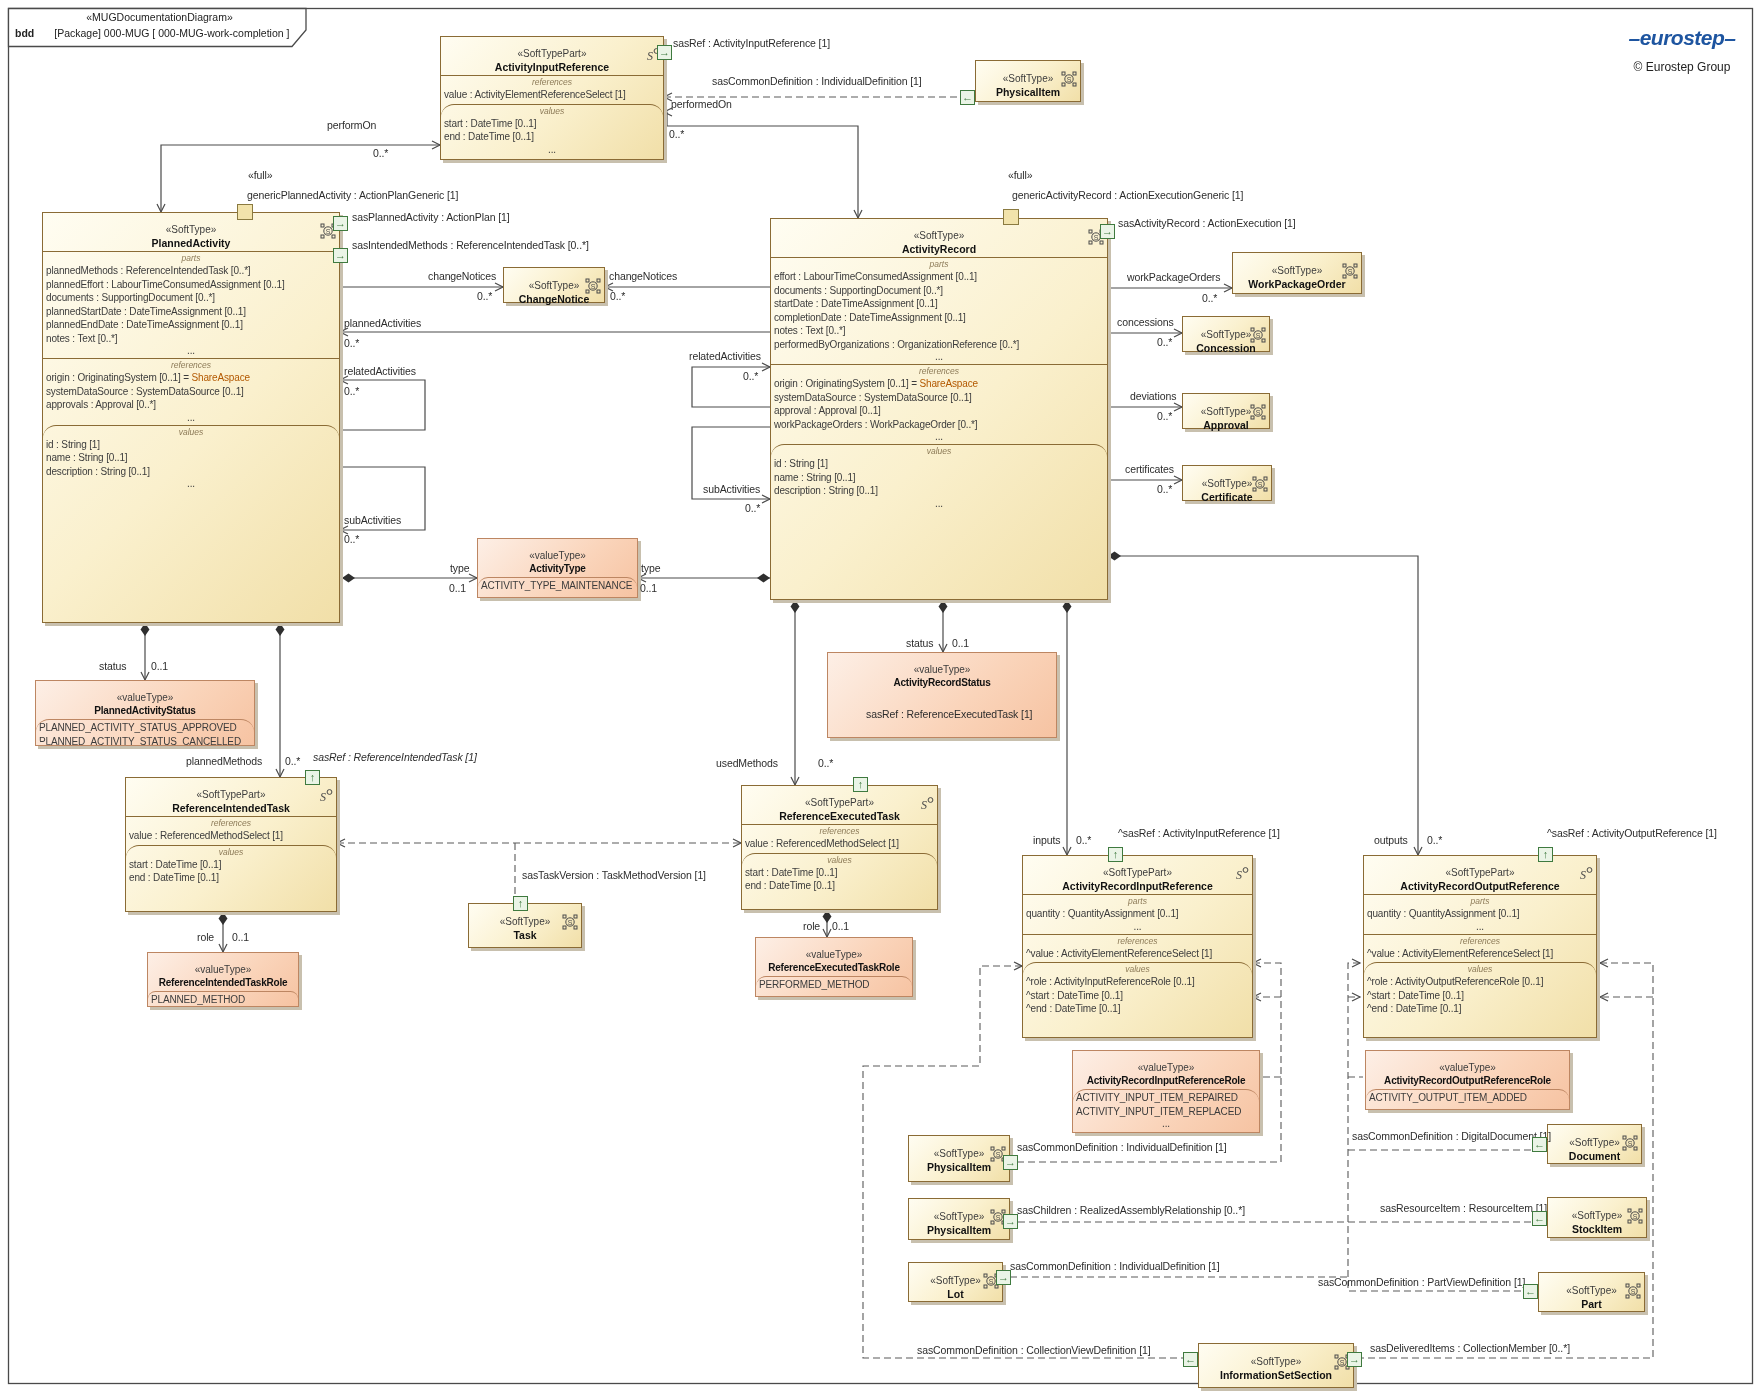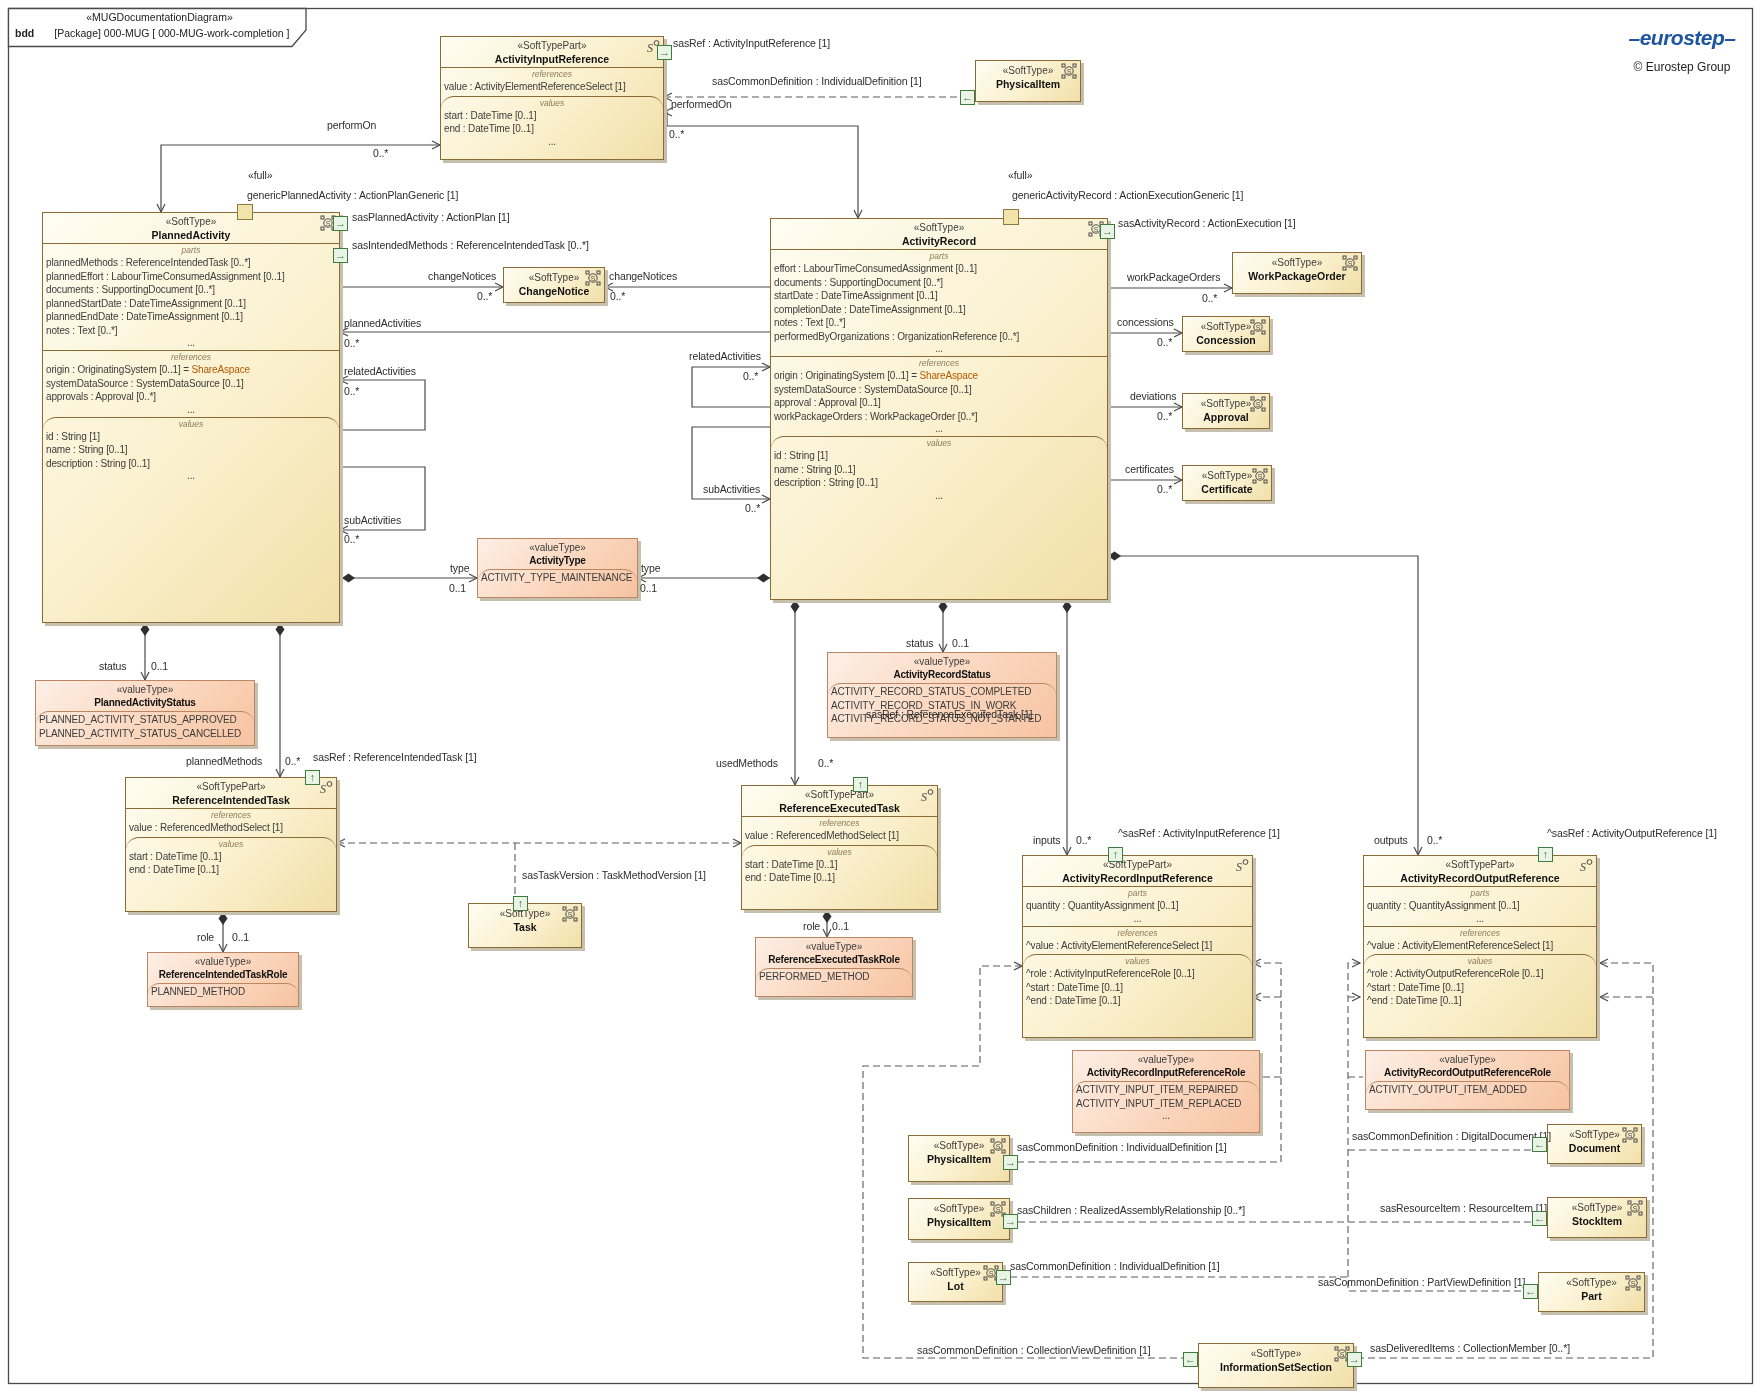--- a/index.html
+++ b/index.html
@@ -3,21 +3,21 @@
 <meta charset="utf-8">
 <style>
   html,body{margin:0;padding:0;background:#fff;}
   #stage{position:relative;width:1761px;height:1392px;background:#fff;overflow:hidden;
          font-family:"Liberation Sans",sans-serif;}
   #wires{position:absolute;left:0;top:0;}
   .uml-box{position:absolute;display:flex;flex-direction:column;box-sizing:border-box;
            border:1.2px solid #8a6b35;background:linear-gradient(135deg,#fffdf2 0%,#faf0cd 55%,#f1dfa8 100%);
            box-shadow:3px 3px 0 #c8c0ae;font-size:10px;color:#3c3c3c;}
   .kind-value{border-color:#bd8662;background:linear-gradient(135deg,#fdefe6 0%,#fad4ba 60%,#f6c3a2 100%);}
-  .hdr{padding:2px 2px 1px;text-align:center;position:relative;}
+  .hdr{padding:2px 2px 1px;text-align:center;position:relative;margin-top:8px;}
   .st{font-size:10px;display:block;line-height:13px;}
   .nm{font-weight:bold;font-size:10.5px;color:#111;line-height:14px;white-space:nowrap;}
   .kind-value .nm{font-size:10px;letter-spacing:-0.2px;}
   .comp{border-top:1px solid #8a6b35;padding:1px 3px 2px;overflow:hidden;}
   .kind-value .comp{border-top-color:#bd8662;}
   .comp.grow{flex:1;border-radius:13px;}
   .clabel{font-style:italic;font-size:8.5px;color:#8d7b58;text-align:center;line-height:11px;}
   .row{white-space:nowrap;line-height:13.5px;letter-spacing:-0.15px;}
   .row .hl{color:#b35900;}
   .dots{text-align:center;line-height:11px;}
@@ -331,25 +331,20 @@
       <div class="comp grow">
         <div class="row">PLANNED_ACTIVITY_STATUS_APPROVED</div>
         <div class="row">PLANNED_ACTIVITY_STATUS_CANCELLED</div>
       </div>
     </div>
     <div class="uml-box kind-value" style="left: 827px; top: 652px; width: 230px; height: 86px;">
       <div class="hdr">
         <span class="st">«valueType»</span>
         <div class="nm">ActivityRecordStatus</div>
       </div>
-      <div class="comp grow">
-        <div class="row">ACTIVITY_RECORD_STATUS_COMPLETED</div>
-        <div class="row">ACTIVITY_RECORD_STATUS_IN_WORK</div>
-        <div class="row">ACTIVITY_RECORD_STATUS_NOT_STARTED</div>
-      </div>
     </div>
     <div class="uml-box kind-part" style="left: 125px; top: 777px; width: 212px; height: 135px;">
       <div class="hdr">
         <span class="st">«SoftTypePart»</span>
         <div class="nm">ReferenceIntendedTask</div>
         <span class="icon"><svg width="16" height="16" viewBox="0 0 16 16">
             <text x="3" y="13" font-size="12" font-style="italic" fill="#4a4a4a" font-family="&quot;Liberation Serif&quot;,serif">S</text>
             <circle cx="12.5" cy="4" r="2.4" fill="none" stroke="#4a4a4a" stroke-width="1"></circle>
           </svg></span>
       </div>
@@ -640,21 +635,21 @@
     <div class="flabel" style="left: 450px; top: 563px;">type</div>
     <div class="flabel" style="left: 449px; top: 583px;">0..1</div>
     <div class="flabel" style="left: 641px; top: 563px;">type</div>
     <div class="flabel" style="left: 640px; top: 583px;">0..1</div>
     <div class="flabel" style="left: 99px; top: 661px;">status</div>
     <div class="flabel" style="left: 151px; top: 661px;">0..1</div>
     <div class="flabel" style="left: 906px; top: 638px;">status</div>
     <div class="flabel" style="left: 952px; top: 638px;">0..1</div>
     <div class="flabel" style="left: 186px; top: 756px;">plannedMethods</div>
     <div class="flabel" style="left: 285px; top: 756px;">0..*</div>
-    <div class="flabel" style="left: 313px; top: 752px;">sasRef : ReferenceIntendedTask [1]</div>
+    <div class="flabel" style="left: 313px; top: 752px; font-style: italic;">sasRef : ReferenceIntendedTask [1]</div>
     <div class="flabel" style="left: 716px; top: 758px;">usedMethods</div>
     <div class="flabel" style="left: 818px; top: 758px;">0..*</div>
     <div class="flabel" style="left: 866px; top: 709px;">sasRef : ReferenceExecutedTask [1]</div>
     <div class="flabel" style="left: 522px; top: 870px;">sasTaskVersion : TaskMethodVersion [1]</div>
     <div class="flabel" style="left: 197px; top: 932px;">role</div>
     <div class="flabel" style="left: 232px; top: 932px;">0..1</div>
     <div class="flabel" style="left: 803px; top: 921px;">role</div>
     <div class="flabel" style="left: 832px; top: 921px;">0..1</div>
     <div class="flabel" style="left: 1033px; top: 835px;">inputs</div>
     <div class="flabel" style="left: 1076px; top: 835px;">0..*</div>

